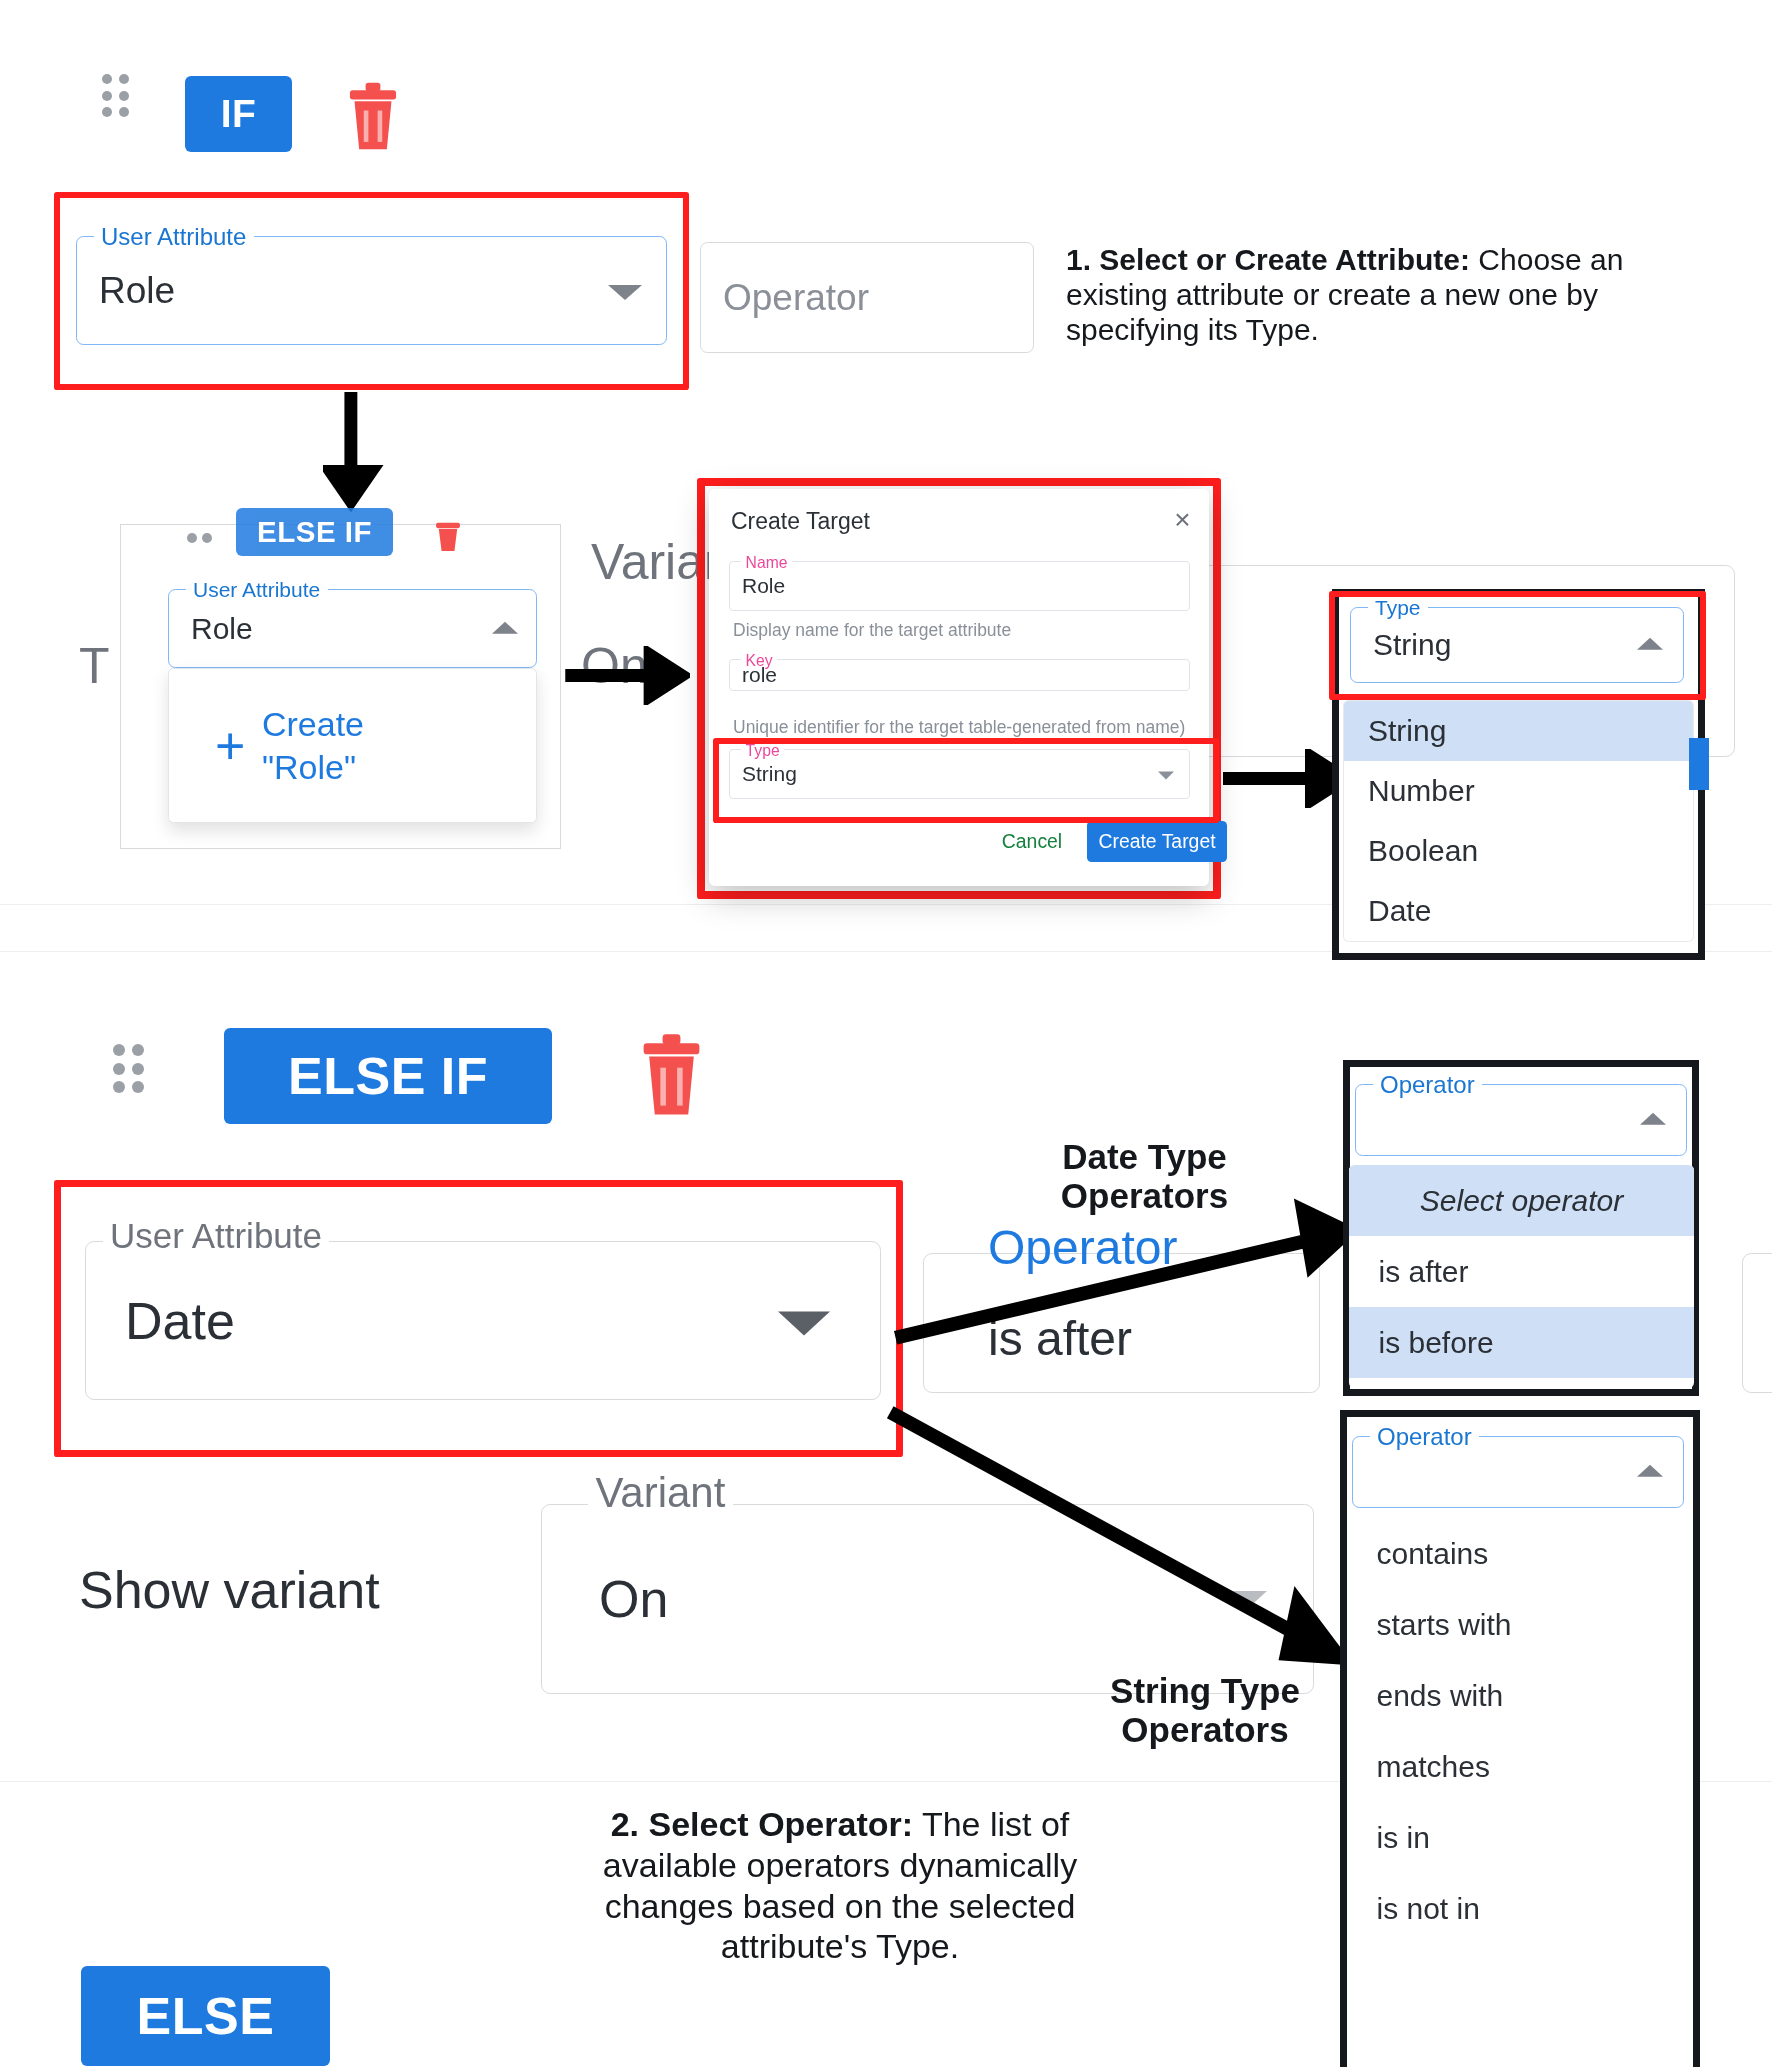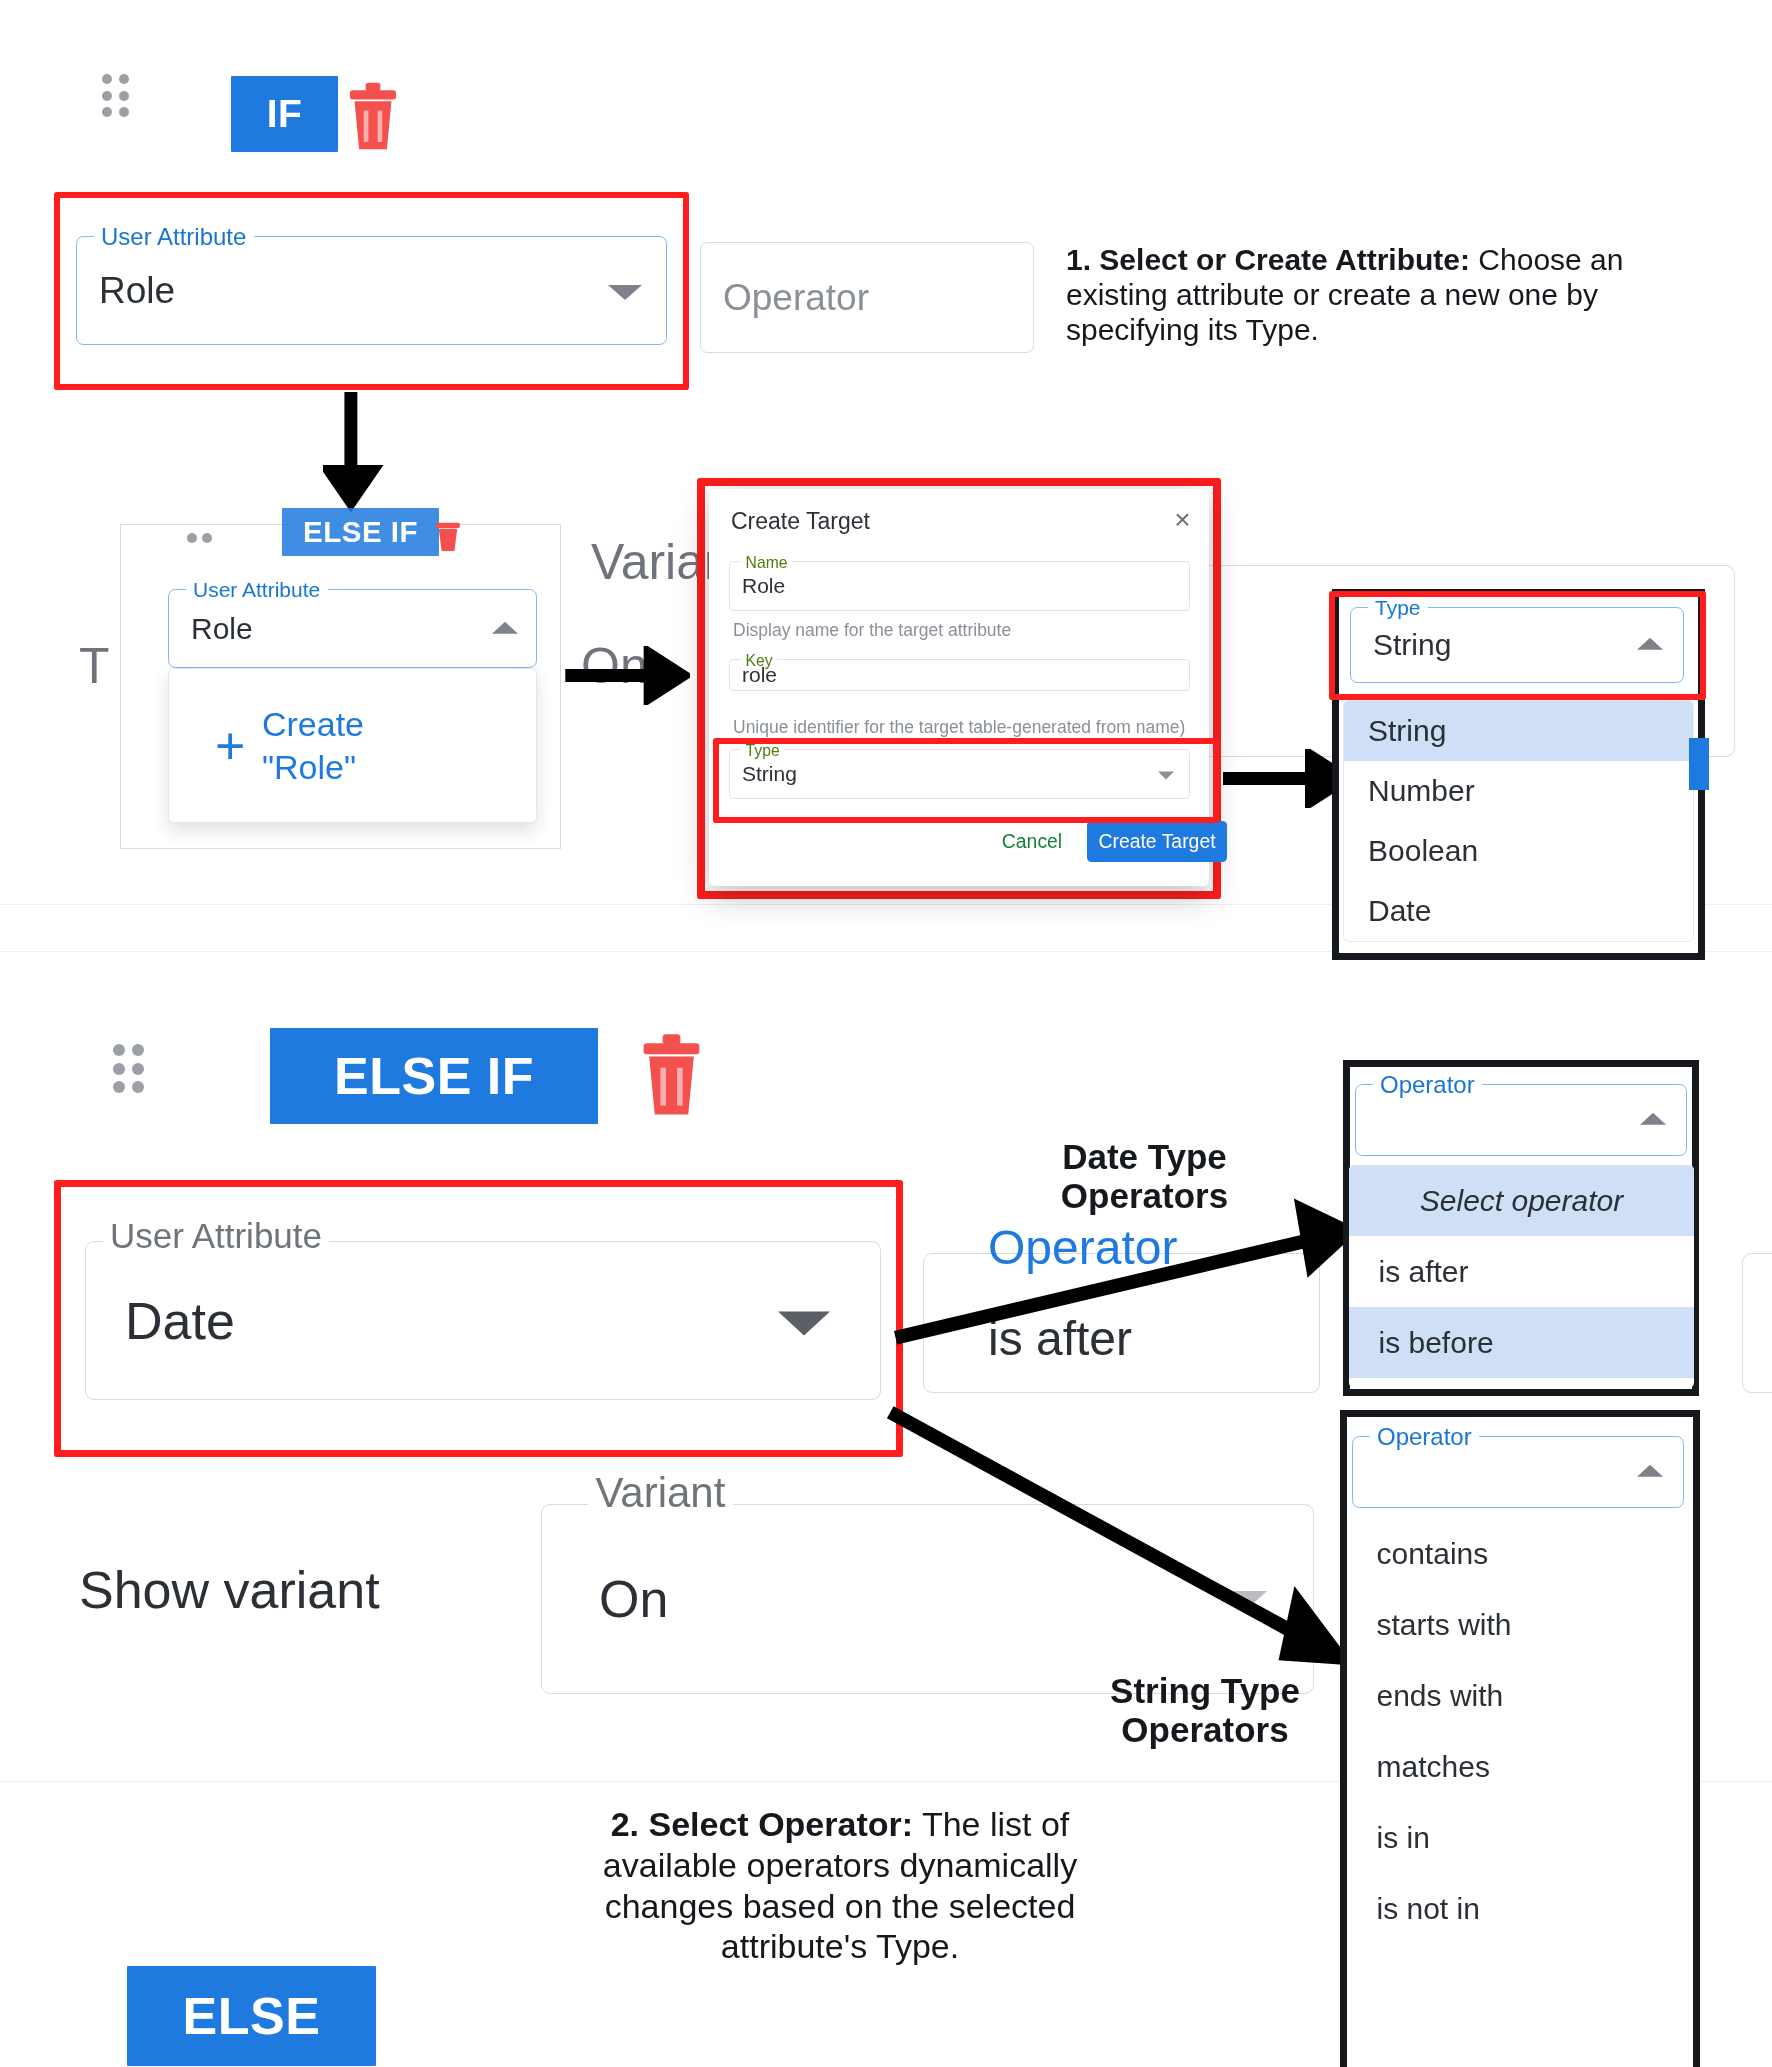--- a/index.html
+++ b/index.html
@@ -67,25 +67,24 @@
   
   .dots { position: absolute; display: grid; grid-template-columns: repeat(2, 1fr); gap: 6.5px 6.5px; }
   .dots i { display:block; width: 10px; height: 10px; border-radius: 50%; background:#9aa0a6; }
   .dots.big i { width: 12px; height: 12px; }
 
   
   .pill {
     position: absolute;
     background: #1f7ae0;
     color: #fff;
-    border-radius: 1px;
+    border-radius: 6px;
     display: flex; align-items: center; justify-content: center;
     font-weight: 700;
     letter-spacing: 0.5px;
-    margin-left: 46px;
   }
 
   
   .trash { position: absolute; }
 
   
   .arrow { position: absolute; }
 
   
   .callout { position: absolute; font-size: 30px; line-height: 1.17; color: #15181c; }
@@ -118,21 +117,21 @@
   }
   .modal .m-title { position:absolute; left: 22px; top: 18.5px; font-size: 23px; color: #2c3138; }
   .modal .m-close { position:absolute; right: 18.5px; top: 14.8px; font-size: 28px; color:#6b7079; cursor:pointer; }
   .m-field {
     position: absolute;
     border: 0.9px solid #dfe2e6;
     border-radius: 4.6px;
   }
   .m-field .m-leg {
     position:absolute; top:-8.3px; left: 11px; background:#fff; padding: 0 4.6px;
-    font-size: 15.7px; color: #4d7c0f;
+    font-size: 15.7px; color: #ec4899;
   }
   .m-field .m-val { position:absolute; left: 12px; top: 50%; transform: translateY(-50%); font-size: 21px; color:#2c3138; }
   .m-help { position:absolute; font-size: 17.5px; color:#8a9099; }
   .m-btn {
     position:absolute; border-radius: 4.6px; display:flex; align-items:center; justify-content:center;
     font-size: 19.4px;
   }
   .m-btn.primary { background:#1f7ae0; color:#fff; }
   .m-btn.text { color:#15803d; }
 

